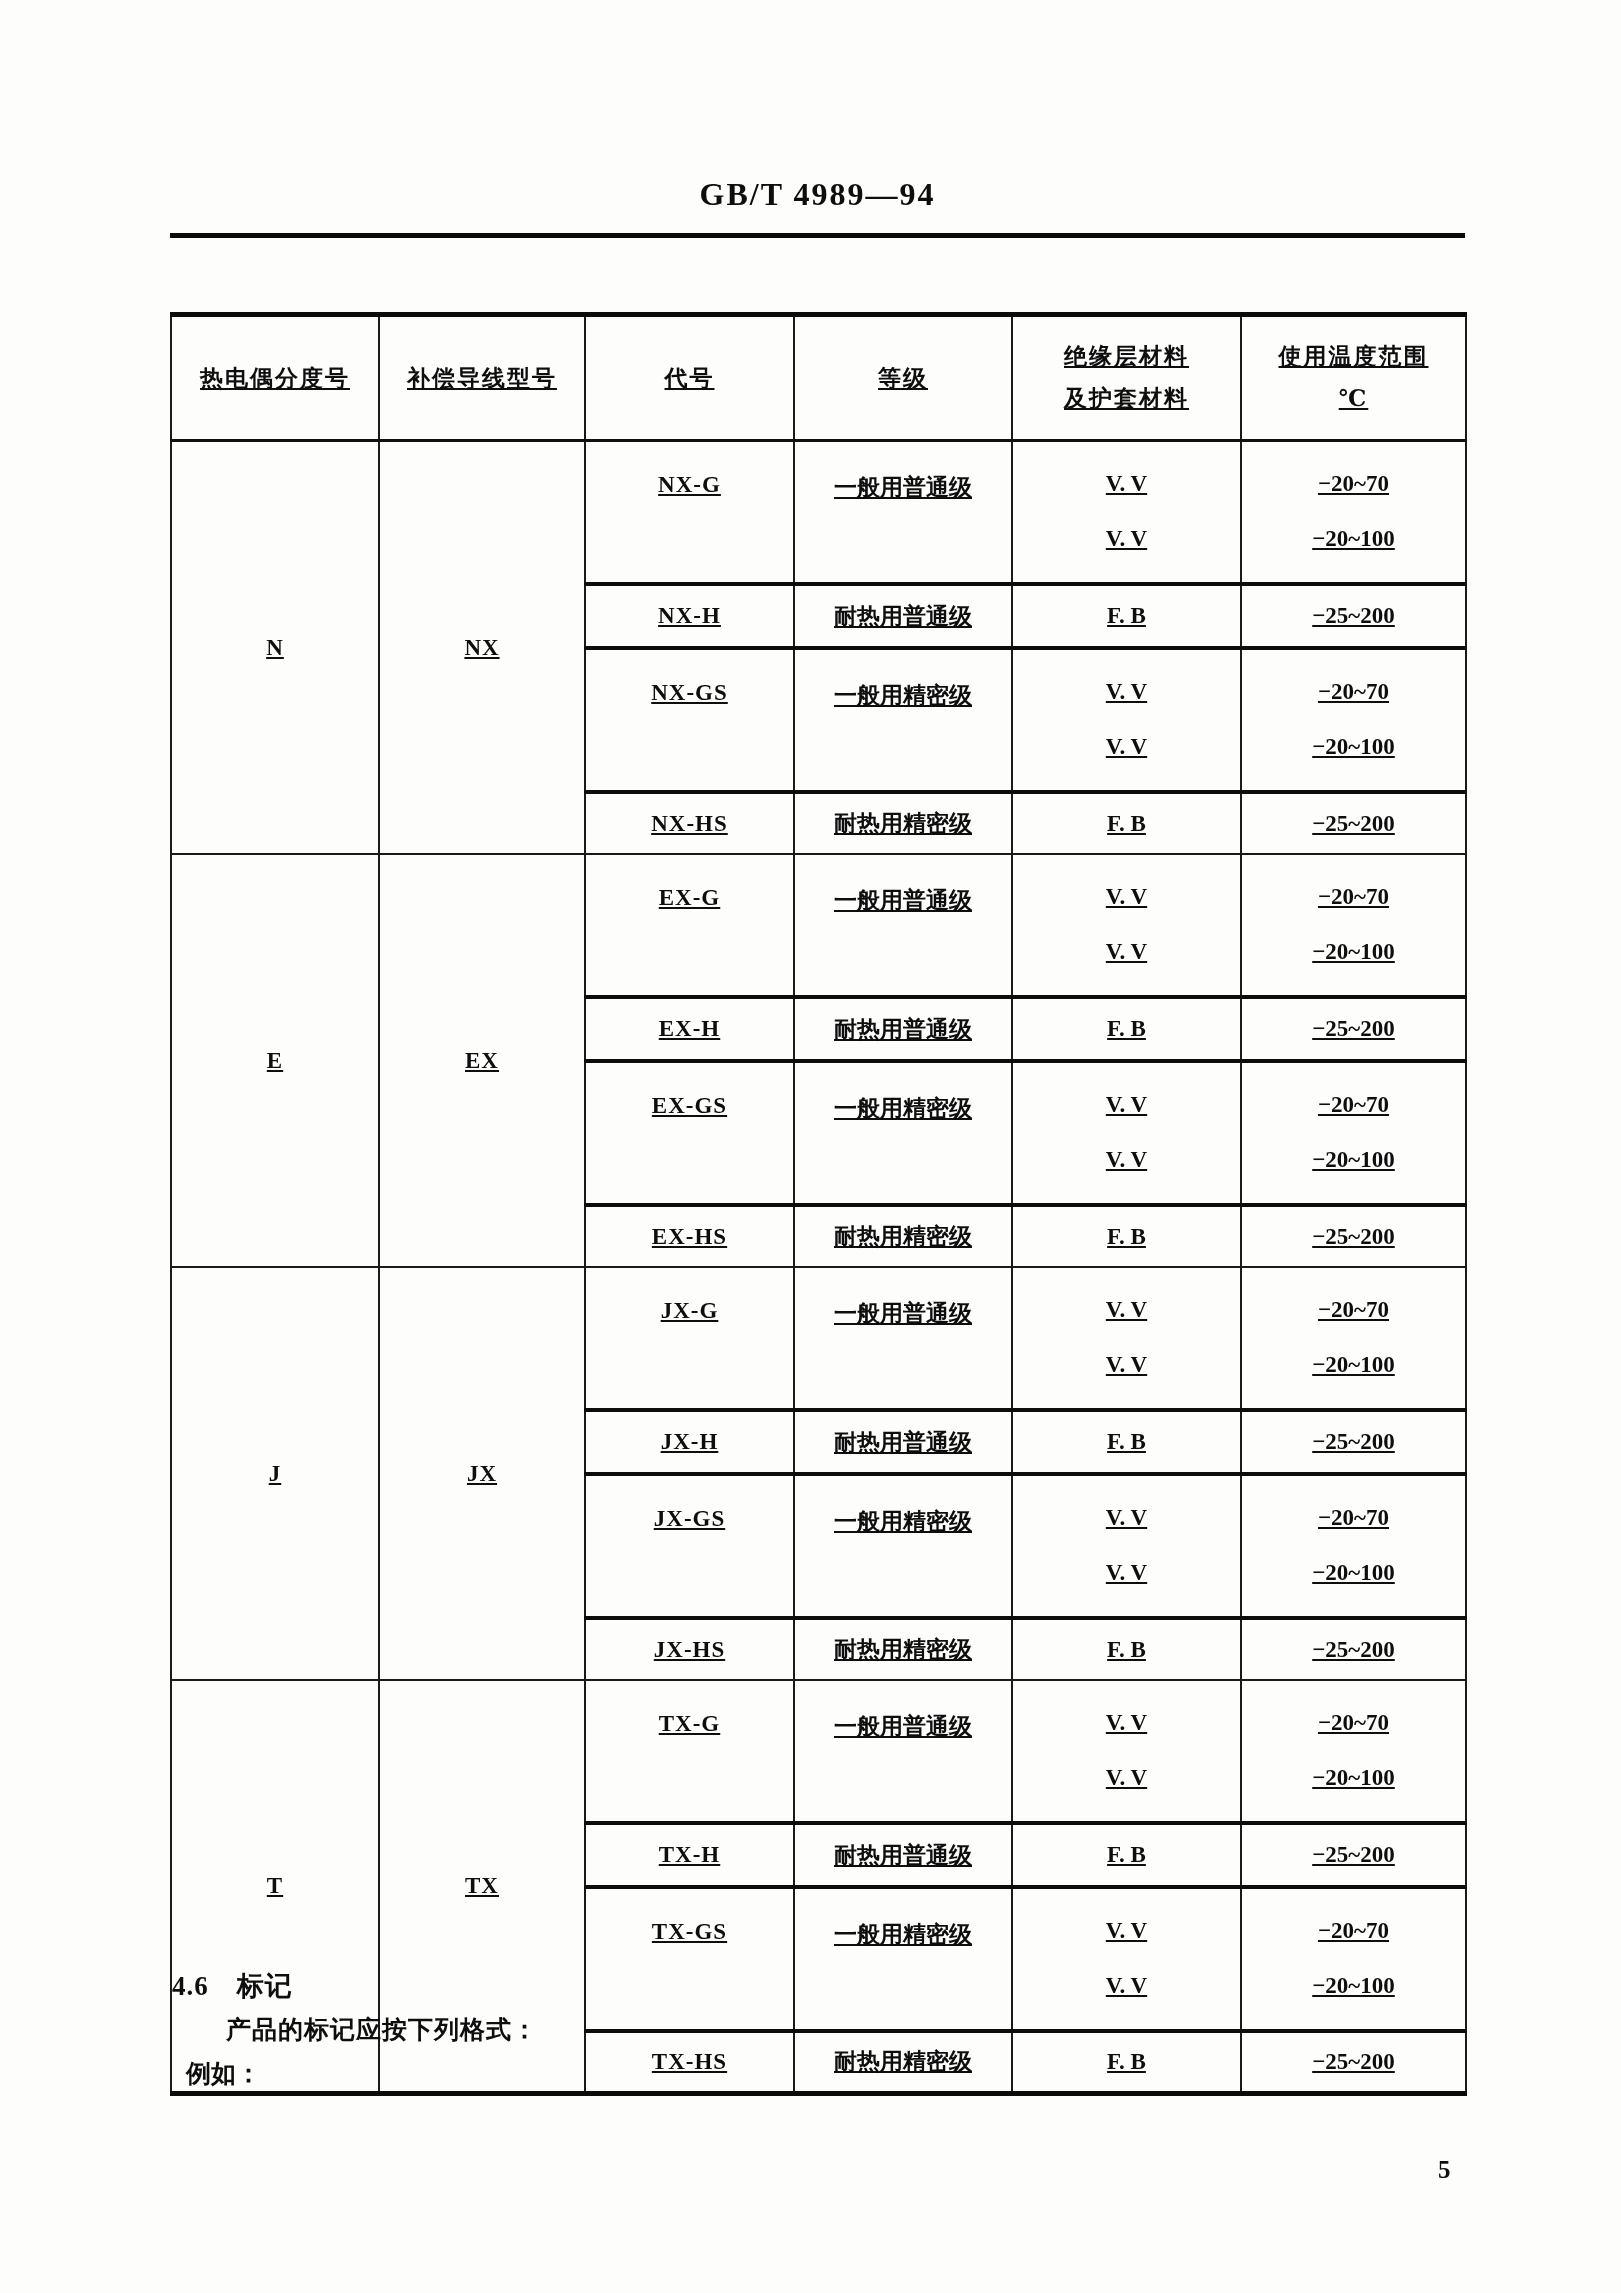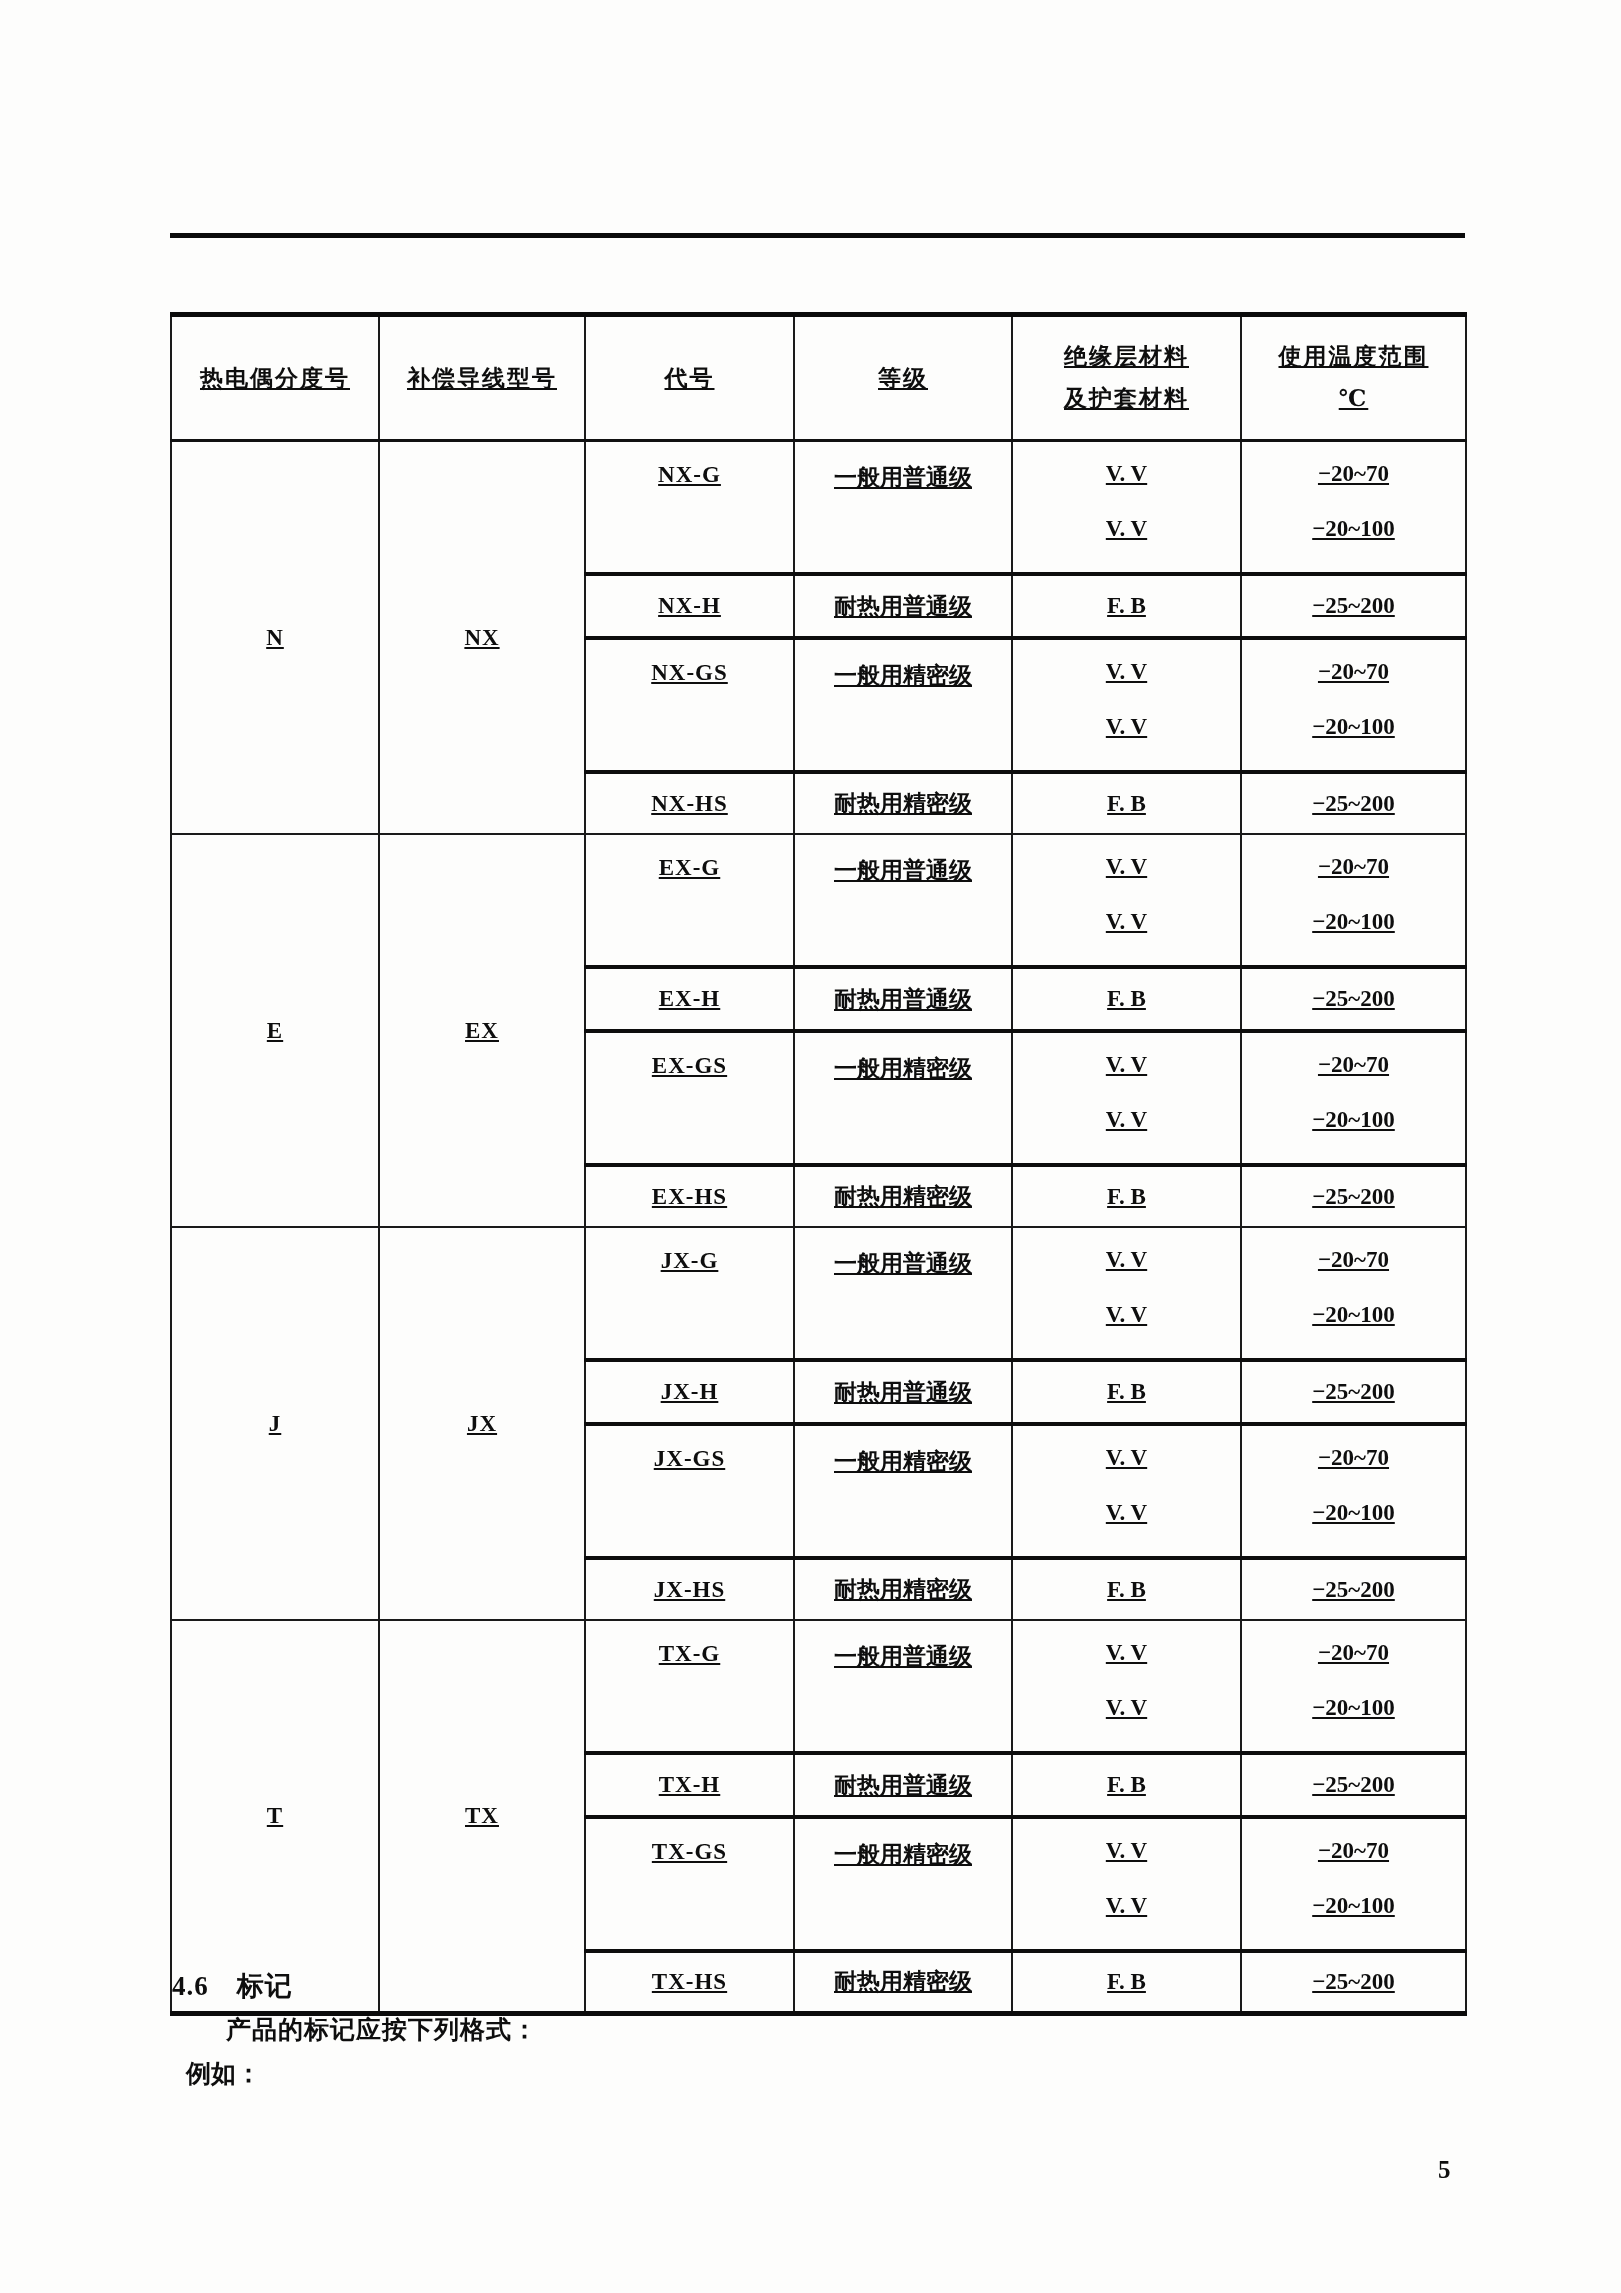--- a/index.html
+++ b/index.html
@@ -78,21 +78,21 @@
   tr.r-h  { height: 64px;  }
   tr.r-gs { height: 124px; }
   tr.r-hs { height: 62px; margin-left: 8px;  }
   
   tr.r-g  td:not([rowspan]),
   tr.r-h  td,
   tr.r-gs td { border-bottom: 4px solid #0d0d0d; }
   
   tr.r-hs td, table.spec td[rowspan] { border-bottom: 2px solid #1a1a1a; }
   
-  tr.r-g td, tr.r-gs td { vertical-align: top; padding-top: 20px; }
+  tr.r-g td, tr.r-gs td { vertical-align: top; padding-top: 30px; }
   tr.r-h td, tr.r-hs td { vertical-align: middle; }
   table.spec td[rowspan] { vertical-align: middle; padding-top: 0; letter-spacing: 1px; }
   .stack div { line-height: 1; margin-bottom: 32px; }
   .code { letter-spacing: 1px; }
   .sec-heading {
     position: absolute;
     top: 1968px;
     left: 2px;
     font-size: 27px;
     font-weight: bold;
@@ -121,20 +121,21 @@
     font-size: 25px;
     font-weight: 600;
   }
 </style>
 </head>
 <body>
 
 <div class="page">
   <div class="content">
 
+    <div class="doc-number">GB/T 4989—94</div>
     <div class="title-rule"></div>
 
     <table class="spec">
       <colgroup>
         <col style="width:208px">
           <col style="width:206px">
           <col style="width:209px">
         <col style="width:218px">
           <col style="width:229px">
           <col style="width:225px">

